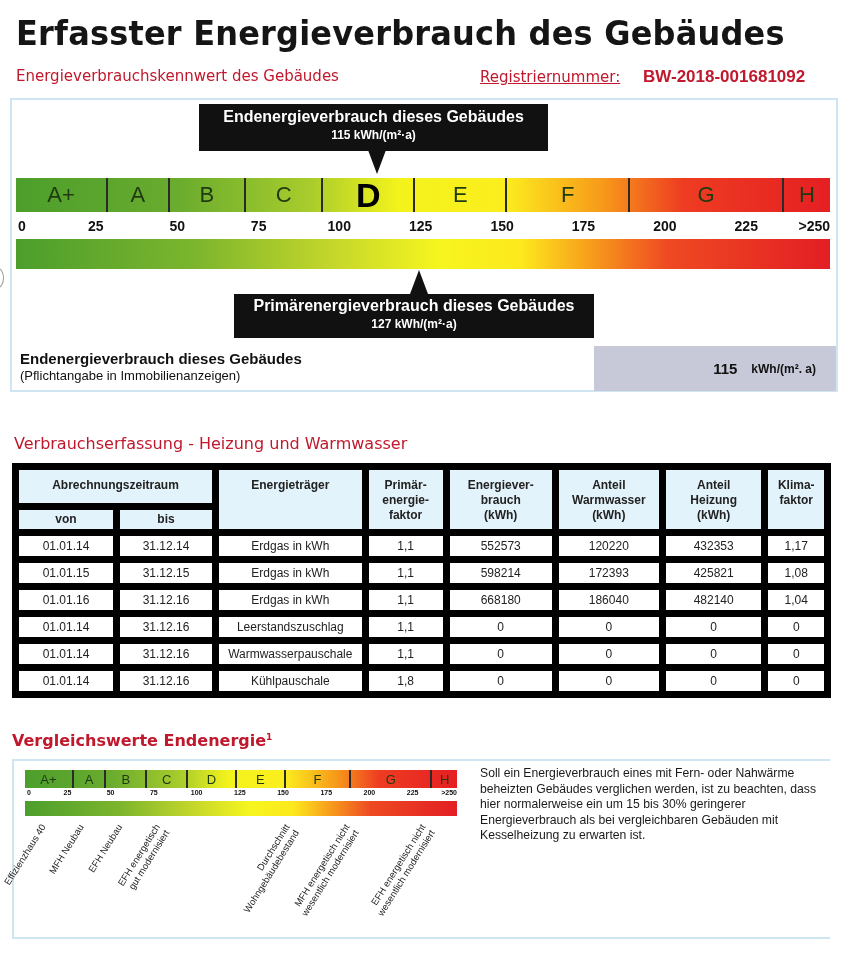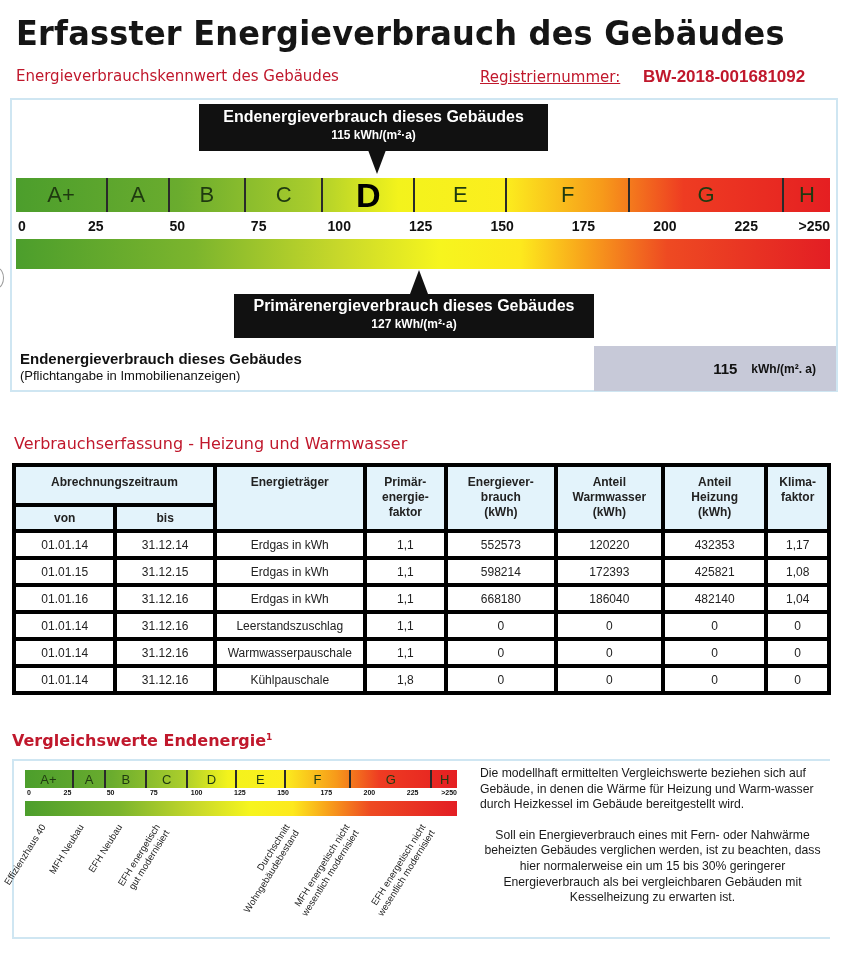--- a/index.html
+++ b/index.html
@@ -29,21 +29,21 @@
 
   .endbox-left { position: absolute; left: 12px; top: 346px; width: 582px; height: 44px; padding: 4px 8px; }
   .endbox-left .t { font-weight: bold; font-size: 15px; }
   .endbox-left .s { font-size: 13px; margin-top: 1px; }
   .endbox-right { position: absolute; left: 594px; top: 346px; width: 242px; height: 45px; background: #c7c9d8; display: flex; align-items: center; justify-content: flex-end; padding-right: 20px; font-weight: bold; }
   .endbox-right .v { font-size: 15px; margin-right: 14px; }
   .endbox-right .u { font-size: 12px; text-align: center; }
 
   .sec2-title { position: absolute; left: 14px; top: 434px; font-size: 16px; }
   table.vt { position: absolute; left: 12px; top: 463px; width: 819px; border-collapse: collapse; font-family: "Liberation Sans", sans-serif; }
-  table.vt th, table.vt td { border: 4px solid #000000; text-align: center; color: #222; }
+  table.vt th, table.vt td { border: 7px solid #000000; text-align: center; color: #222; }
   table.vt thead th { background: #e3f3fb; font-size: 12px; font-weight: bold; vertical-align: top; padding-top: 8px; line-height: 15px; }
   table.vt thead tr.sub th { vertical-align: middle; padding-top: 0; height: 26px; }
   table.vt tbody td { font-size: 12px; height: 27px; background: #fff; }
 
   .sec3-title { position: absolute; left: 12px; top: 731px; font-size: 16px; font-weight: bold; }
   .sec3-title sup { font-size: 9px; }
   .panel3 { position: absolute; left: 12px; top: 759px; width: 818px; height: 180px; border: 2px solid #cfe6f2; border-right: none; background: #fff; }
   .cmp-labels { position: absolute; left: 0; top: 0; }
   .cmp-label { position: absolute; font-size: 9.5px; color: #222; white-space: nowrap; transform-origin: right top; transform: rotate(-58deg); text-align: right; line-height: 11px; }
   .notes { position: absolute; left: 480px; top: 766px; width: 345px; font-size: 12.2px; line-height: 15.6px; color: #1a1a1a; font-family: "Liberation Sans", sans-serif; }
@@ -281,15 +281,14 @@
 gut modernisiert</div>
     <div class="cmp-label" style="white-space: pre; left: 186.717px; top: 822px;">Durchschnitt
 Wohngebäudebestand</div>
     <div class="cmp-label" style="white-space: pre; left: 243.396px; top: 822px;">MFH energetisch nicht
 wesentlich modernisiert</div>
     <div class="cmp-label" style="white-space: pre; left: 319.245px; top: 822px;">EFH energetisch nicht
 wesentlich modernisiert</div>
   </div>
 
 <div class="notes">
-  <p>Die modellhaft ermittelten Vergleichswerte beziehen sich auf Gebäude, in denen die Wärme für Heizung und Warm-wasser durch Heizkessel im Gebäude bereitgestellt wird.</p>
   <p>Soll ein Energieverbrauch eines mit Fern- oder Nahwärme beheizten Gebäudes verglichen werden, ist zu beachten, dass hier normalerweise ein um 15 bis 30% geringerer Energieverbrauch als bei vergleichbaren Gebäuden mit Kesselheizung zu erwarten ist.</p>
 </div>
 
 </body></html>

